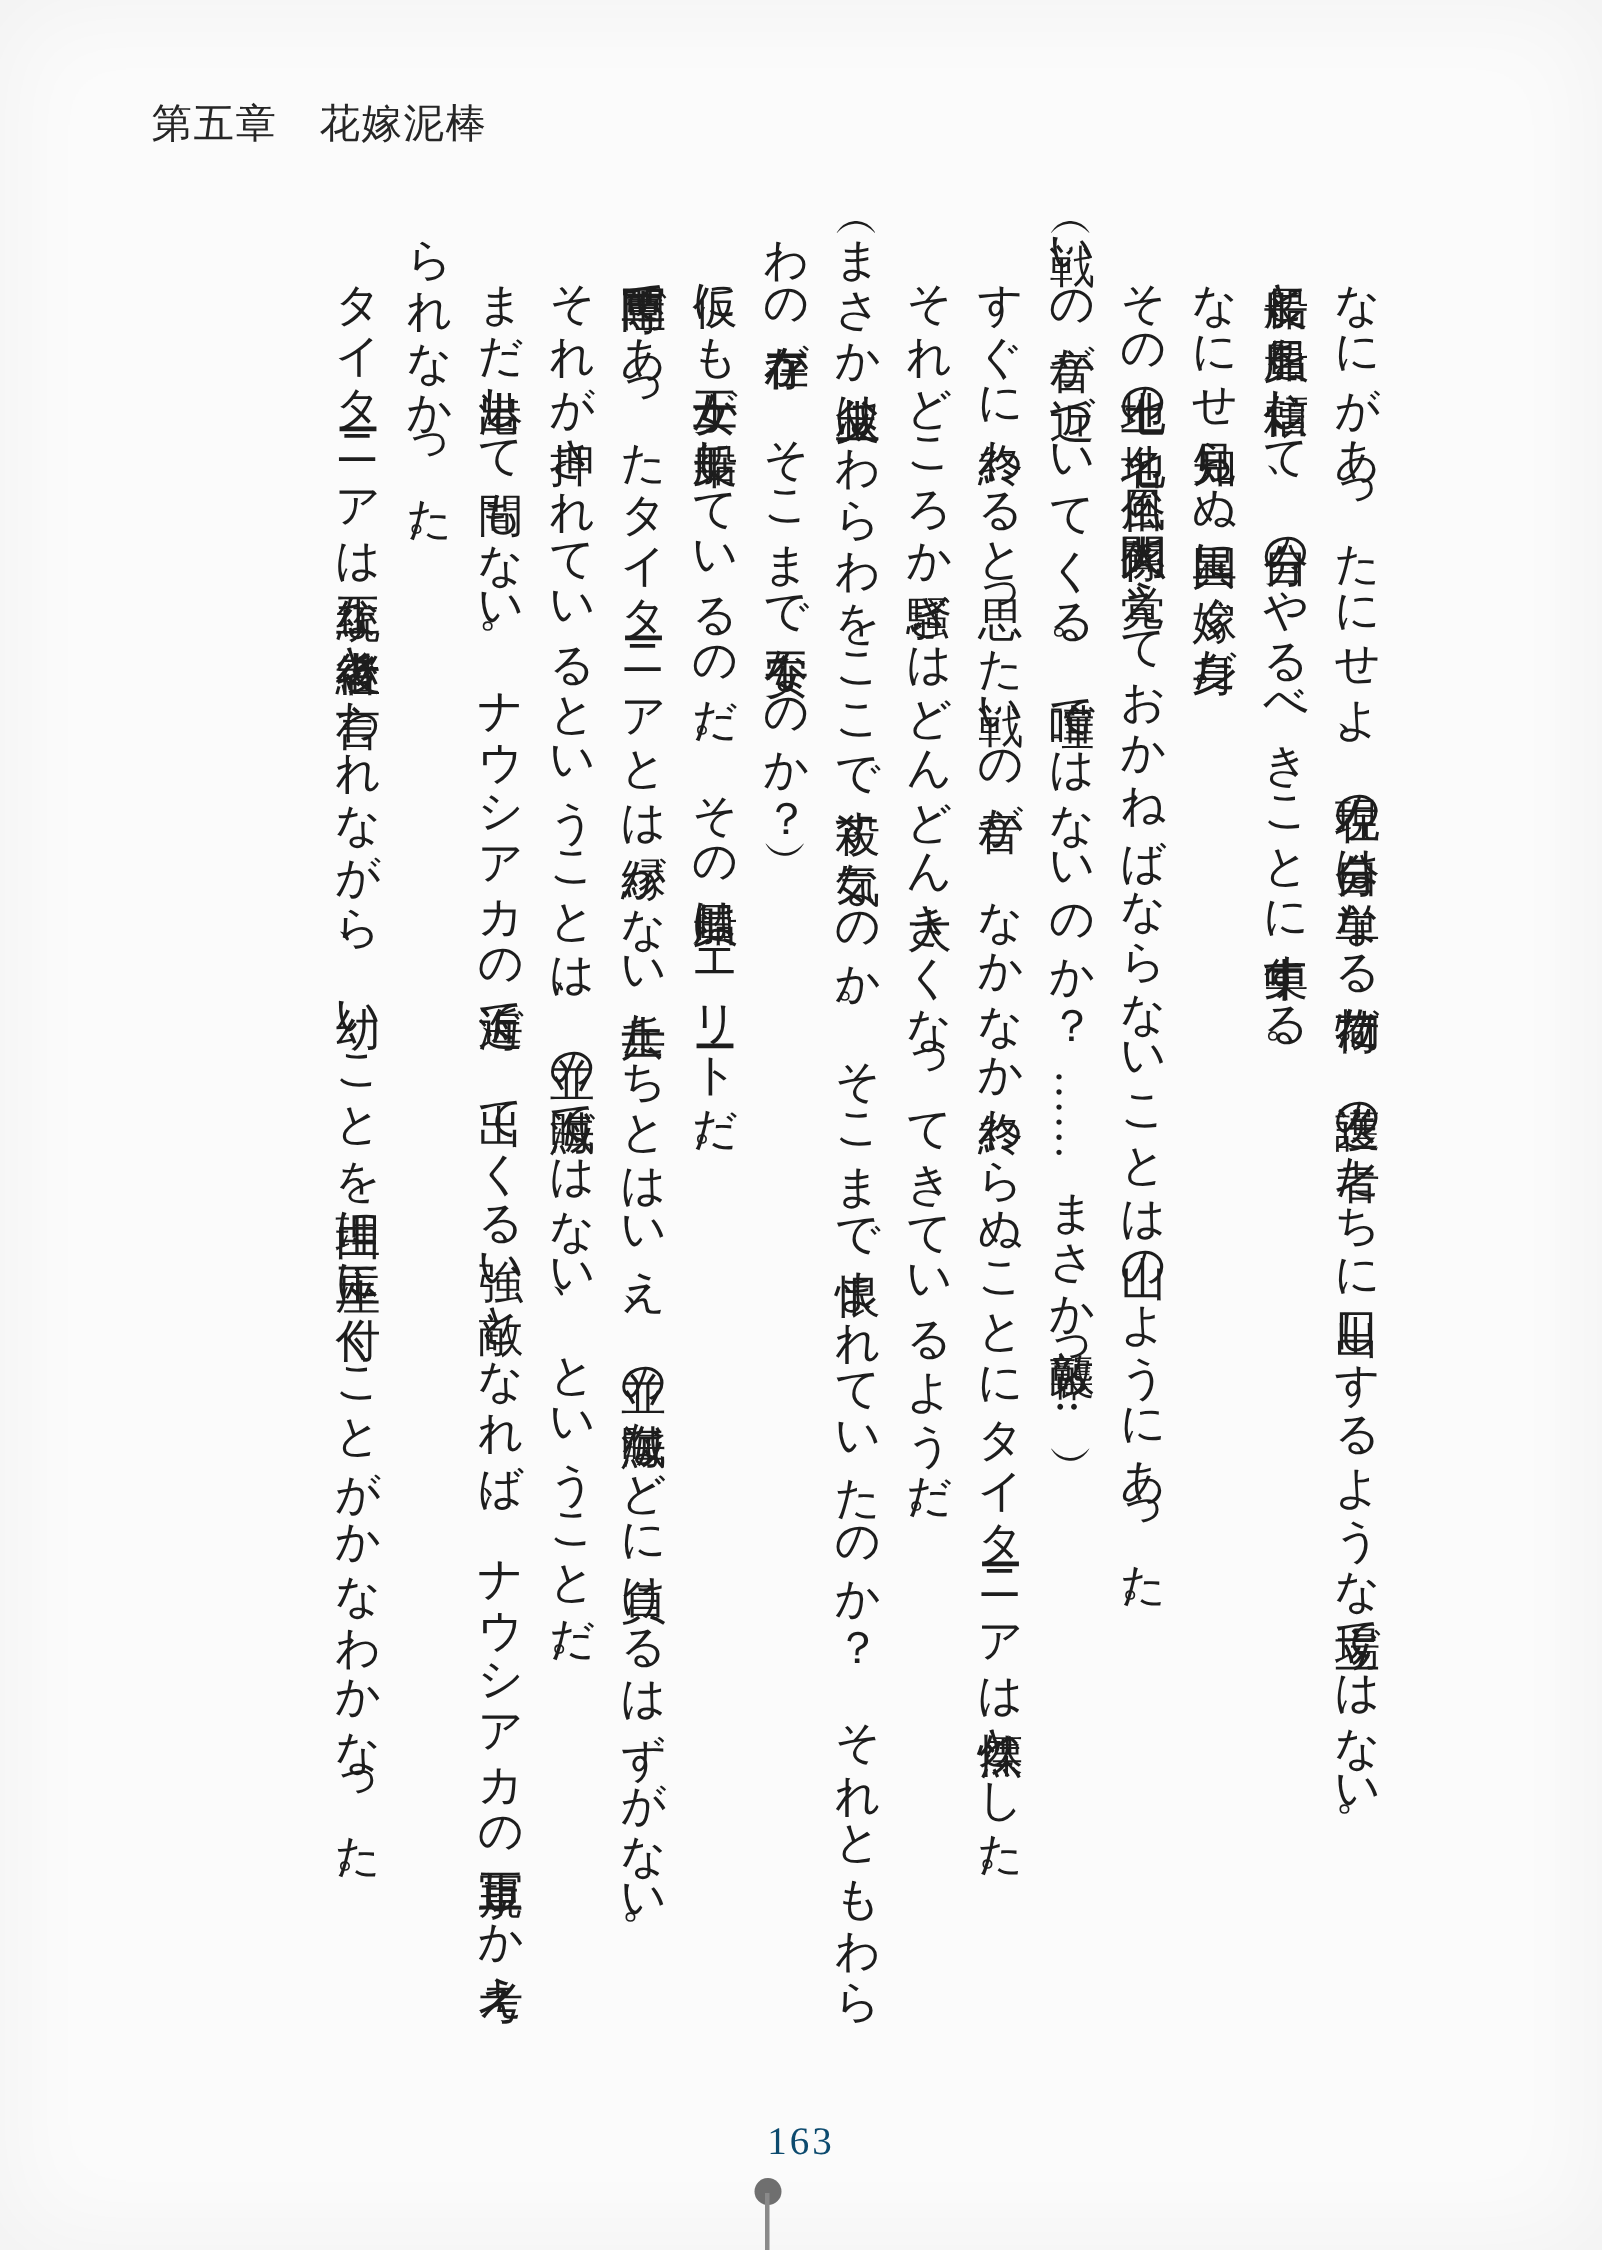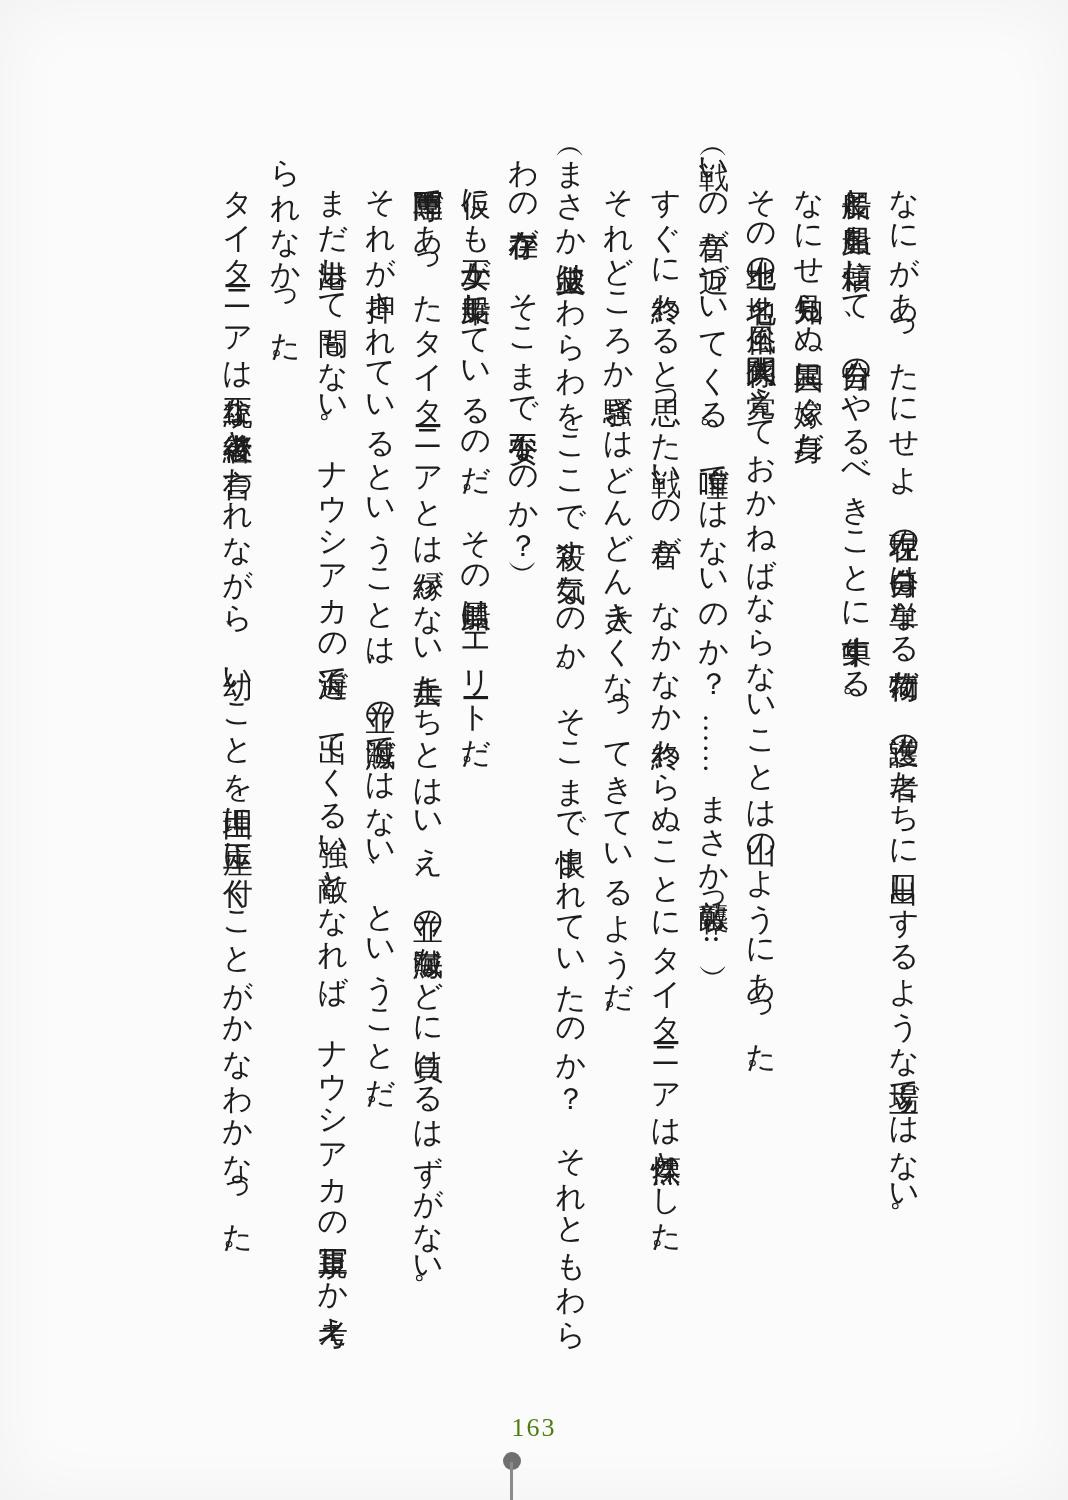--- a/index.html
+++ b/index.html
@@ -42,21 +42,21 @@
     text-indent: 1em;
   }
   .text-block p.paren {
     text-indent: 0;
   }
   .page-number {
     position: absolute;
     left: 0; right: 0; top: 1413px;
     text-align: center;
     font-size: 26px;
-    color: #4d7c0f;
+    color: #0c4a6e;
     letter-spacing: 2px;
   }
   .ornament-dot {
     position: absolute;
     left: 503px; top: 1452px;
     width: 18px; height: 18px;
     border-radius: 50%;
     background: #6f6f6f;
   }
   .ornament-line {
@@ -64,20 +64,21 @@
     left: 510px; top: 1462px;
     width: 3px; height: 38px;
     background: #8a8a8a;
   }
 </style>
 </head>
 <body>
 
 <div class="page">
 
+  <div class="chapter-header">第五章　花嫁泥棒</div>
 
   <div class="text-block">
     <p>なにがあったにせよ、現在の自分は単なる荷物だ。護送の者たちに口出しするような立場ではない。</p>
     <p>船長と船員を信頼して、自分のやるべきことに集中する。</p>
     <p>なにせ見知らぬ異国に嫁ぐ身だ。</p>
     <p>その土地の地名、風俗、人間関係、覚えておかねばならないことは山のようにあった。</p>
     <p class="paren">（戦いの音が近づいてくる。喧嘩ではないのか？　……まさか敵襲っ⁉）</p>
     <p>すぐに終わると思った戦いの音が、なかなか終わらぬことにタイターニアは慄然とした。</p>
     <p>それどころか騒ぎはどんどん大きくなってきているようだ。</p>
     <p class="paren">（まさか叔父上はわらわをここで殺す気なのか。そこまで恨まれていたのか？　それともわらわの存在が、そこまで不安なのか？）</p>

